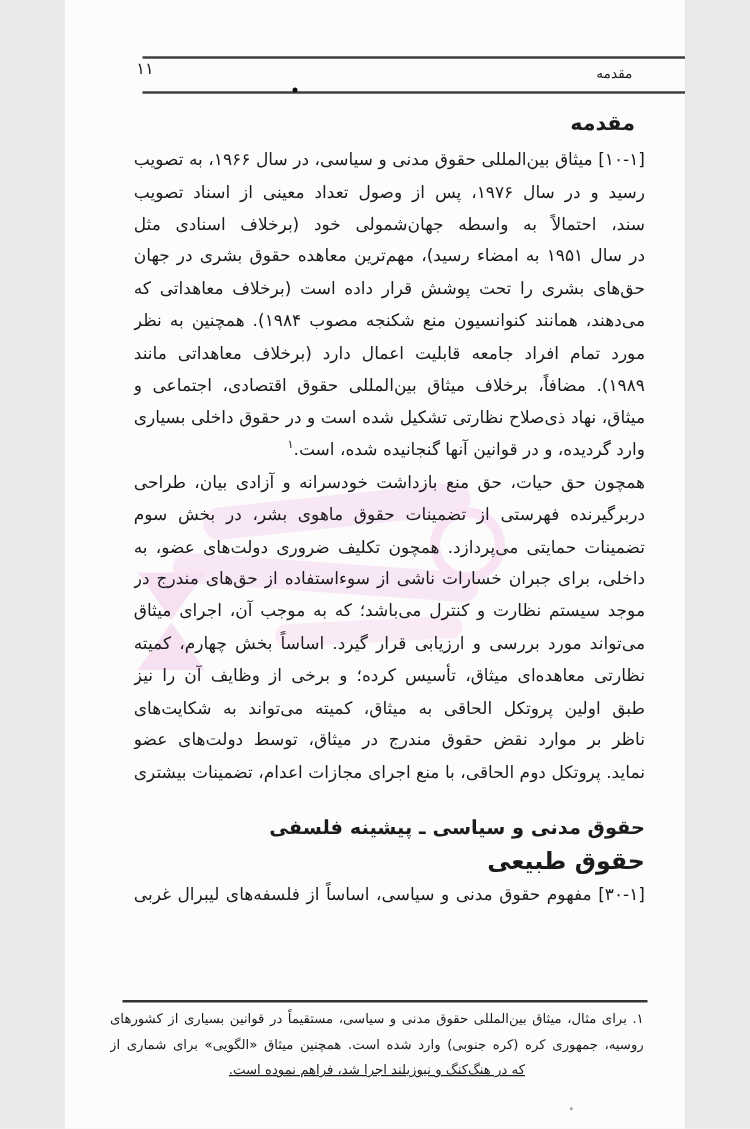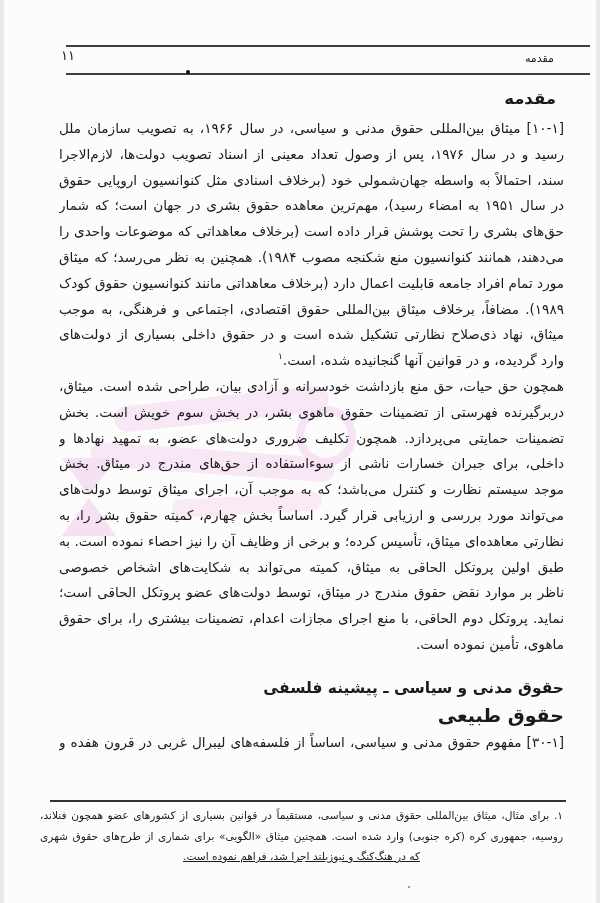--- a/index.html
+++ b/index.html
@@ -1,18 +1,18 @@
 <!DOCTYPE html>
 <html lang="fa"><head>
 <meta charset="utf-8">
 <style>
   html,body { margin:0; padding:0; }
   body { background:#e9e9e9; }
   .page {
-    position:relative; width:592px; height:903px; margin:0 auto;
+    position:relative; width:496px; height:903px; margin:0 auto;
     background:#fcfcfc; color:#1b1b1b; overflow:hidden;
     font-family:"DejaVu Sans", sans-serif; direction:rtl;
   }
   
   .rule { position:absolute; left:62px; width:524px; height:2px; background:#3f3f3f; }
   .rule-top { top:45px; }
   .rule-bottom { top:73px; }
   .page-num { position:absolute; left:57px; top:48px; font-size:13px; direction:ltr; letter-spacing:1px; }
   .running-head { position:absolute; right:42px; top:52px; font-size:11px; }
   .artifact-dot { position:absolute; left:182px; top:70px; width:4px; height:4px; border-radius:50%; background:#101010; }
@@ -82,21 +82,20 @@
     <div class="bl">همچون حق حیات، حق منع بازداشت خودسرانه و آزادی بیان، طراحی شده است. میثاق، همچنین</div>
     <div class="bl">دربرگیرنده فهرستی از تضمینات حقوق ماهوی بشر، در بخش سوم خویش است. بخش دوم به</div>
     <div class="bl">تضمینات حمایتی می‌پردازد. همچون تکلیف ضروری دولت‌های عضو، به تمهید نهادها و شیوه‌های</div>
     <div class="bl">داخلی، برای جبران خسارات ناشی از سوءاستفاده از حق‌های مندرج در میثاق. بخش چهارم میثاق،</div>
     <div class="bl">موجد سیستم نظارت و کنترل می‌باشد؛ که به موجب آن، اجرای میثاق توسط دولت‌های عضو،</div>
     <div class="bl">می‌تواند مورد بررسی و ارزیابی قرار گیرد. اساساً بخش چهارم، کمیته حقوق بشر را، به عنوان رکن</div>
     <div class="bl">نظارتی معاهده‌ای میثاق، تأسیس کرده؛ و برخی از وظایف آن را نیز احصاء نموده است. به علاوه،</div>
     <div class="bl">طبق اولین پروتکل الحاقی به میثاق، کمیته می‌تواند به شکایت‌های اشخاص خصوصی (افراد)، که</div>
     <div class="bl">ناظر بر موارد نقض حقوق مندرج در میثاق، توسط دولت‌های عضو پروتکل الحاقی است؛ رسیدگی</div>
     <div class="bl">نماید. پروتکل دوم الحاقی، با منع اجرای مجازات اعدام، تضمینات بیشتری را، برای حقوق مدنی</div>
-    <div class="bl endline">ماهوی، تأمین نموده است.</div>
 
     <div class="h1">حقوق مدنی و سیاسی ـ پیشینه فلسفی</div>
     <div class="h2">حقوق طبیعی</div>
     <div class="bl p3">[۳۰-۱] مفهوم حقوق مدنی و سیاسی، اساساً از فلسفه‌های لیبرال غربی در قرون هفده و هیجده</div>
   </div>
 
   <div class="fn-rule"></div>
   <div class="footnote">
     <div class="fn-line">۱. برای مثال، میثاق بین‌المللی حقوق مدنی و سیاسی، مستقیماً در قوانین بسیاری از کشورهای عضو همچون فنلاند، هلند، فدراسیون</div>
     <div class="fn-line">روسیه، جمهوری کره (کره جنوبی) وارد شده است. همچنین میثاق «الگویی» برای شماری از طرح‌های حقوق شهری همانند مواردی</div>

